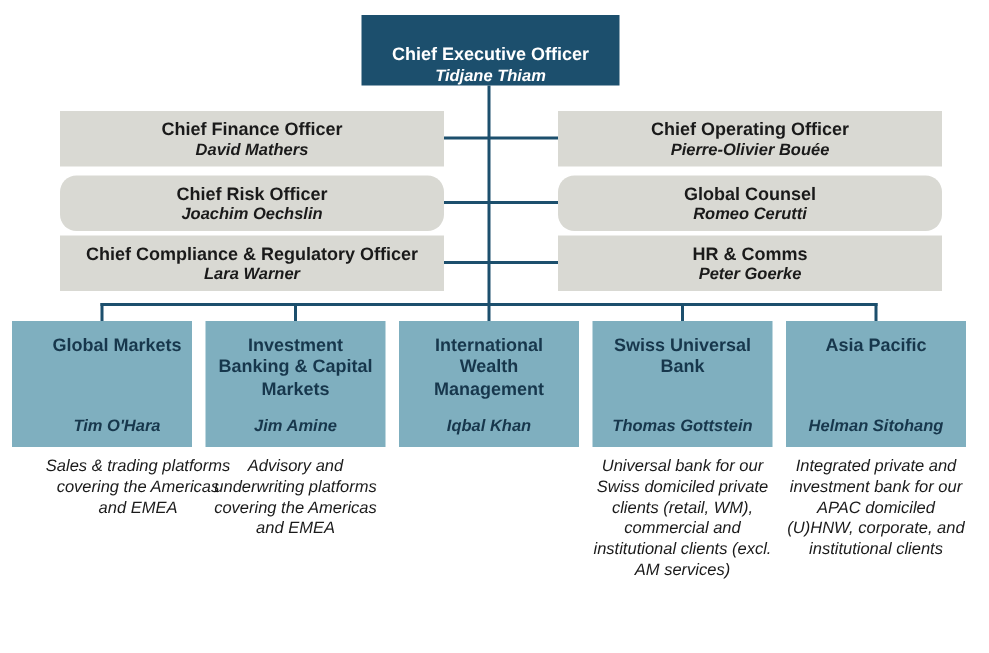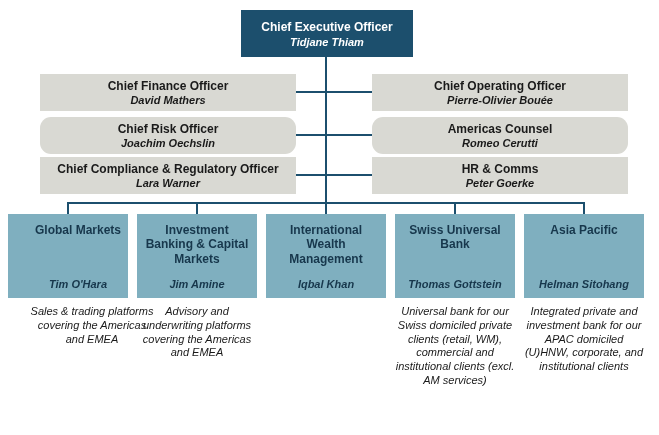--- a/index.html
+++ b/index.html
@@ -7,21 +7,21 @@
     position:relative;
     width:659px;height:435px;
     background:#ffffff;
     font-family:"Liberation Sans", sans-serif;
     overflow:hidden;
   }
   .box{position:absolute;box-sizing:border-box;text-align:center;}
   .ceo{
     left:241px;top:10px;width:172px;height:47px;
     background:#1c4f6d;color:#ffffff;
-    display:flex;flex-direction:column;justify-content:center;gap:2px;
+    display:flex;flex-direction:column;justify-content:flex-end;gap:2px;
   }
   .ceo .title{font-size:12px;font-weight:bold;}
   .ceo .name{font-size:11px;font-weight:bold;font-style:italic;}
   .gray{
     width:256px;height:37px;
     background:#d9d9d3;color:#1a1a1a;
     display:flex;flex-direction:column;justify-content:center;gap:1px;
   }
   .gray .title{font-size:12px;font-weight:bold;}
   .gray .name{font-size:11px;font-weight:bold;font-style:italic;}
@@ -92,21 +92,21 @@
   <div class="box gray colL row2">
     <div class="title">Chief Compliance &amp; Regulatory Officer</div>
     <div class="name">Lara Warner</div>
   </div>
 
   <div class="box gray colR row0">
     <div class="title">Chief Operating Officer</div>
     <div class="name">Pierre-Olivier Bouée</div>
   </div>
   <div class="box gray colR row1">
-    <div class="title">Americas Counsel</div>
+    <div class="title">Global Counsel</div>
     <div class="name">Romeo Cerutti</div>
   </div>
   <div class="box gray colR row2">
     <div class="title">HR &amp; Comms</div>
     <div class="name">Peter Goerke</div>
   </div>
 
   <div class="box division d0">
     <div class="title">Global Markets</div>
     <div class="name">Tim O'Hara</div>

